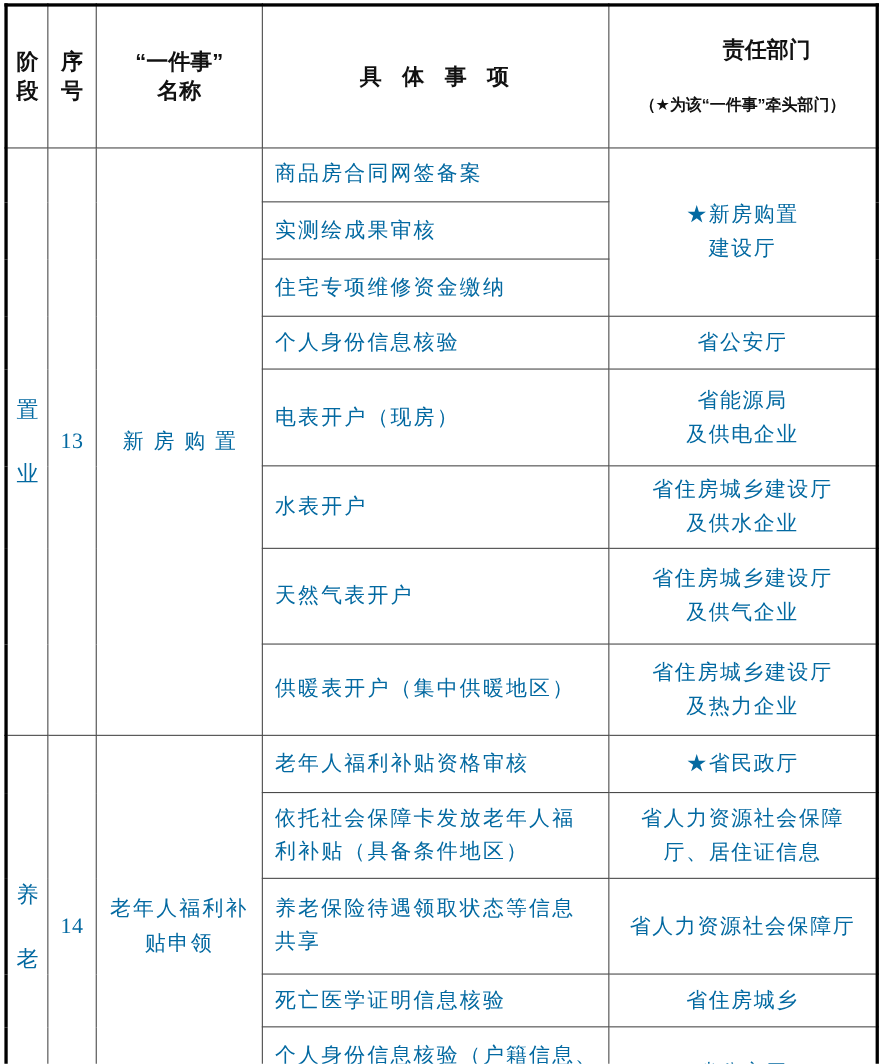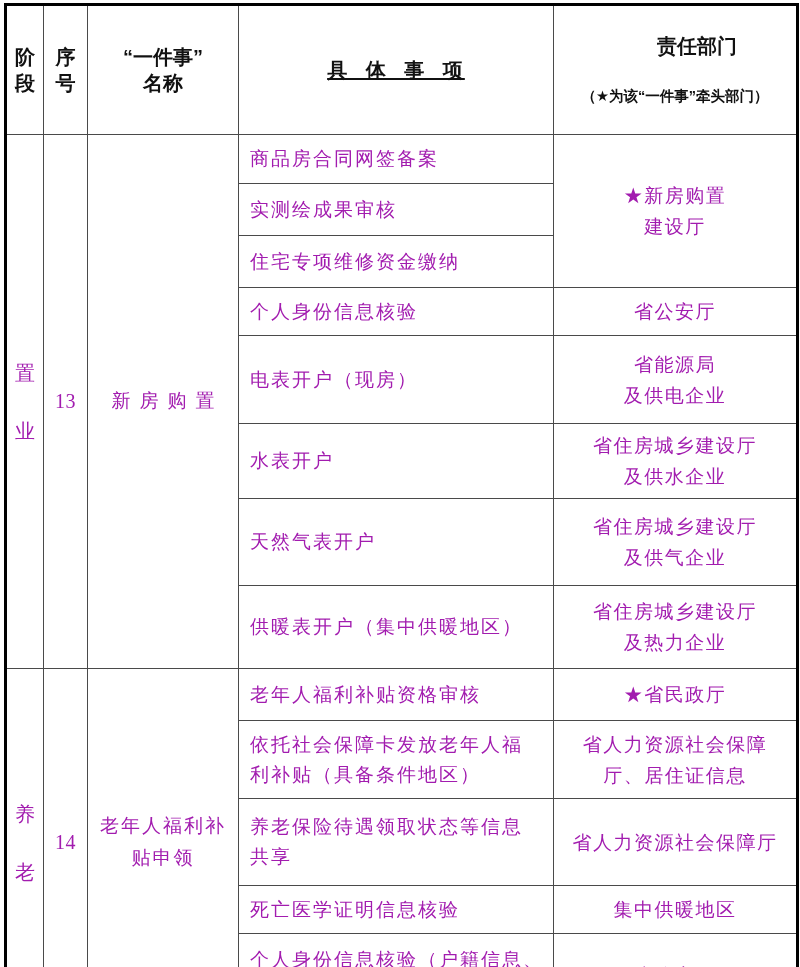--- a/index.html
+++ b/index.html
@@ -27,21 +27,21 @@
   col.c-stage { width: 38px; }
   col.c-seq   { width: 44px; }
   col.c-name  { width: 151px; }
   col.c-item  { width: 315px; }
   col.c-dept  { width: 244px; }
 
   th, td {
     border: 1px solid #4a4a4a;
     vertical-align: middle;
     box-sizing: border-box;
-    color: #a21caf;
+    color: #0369a1;
     overflow: hidden;
   }
 
   
   tr.header-row { height: 75px; }
   th.hdr {
     font-family: "Liberation Sans", "DejaVu Sans", sans-serif;
     font-weight: bold;
     font-size: 20px;
     line-height: 26px;
@@ -56,21 +56,21 @@
     white-space: pre-line;
     padding-left: 44px;
   }
   th.hdr .hdr-note {
     display: block;
     font-size: 14.5px;
     line-height: 22px;
     letter-spacing: 0px;
     white-space: nowrap;
   }
-  th.hdr-item { letter-spacing: 2px; word-spacing: 9px; text-decoration: underline; }
+  th.hdr-item { letter-spacing: 2px; word-spacing: 9px; }
 
   
   td {
     font-family: "Liberation Serif", "DejaVu Serif", serif;
     font-size: 19px;
   }
   td.stage {
     text-align: center;
     white-space: pre-line;
     line-height: 58px;
@@ -201,21 +201,21 @@
       <td class="dept">省人力资源社会保障
 厅、居住证信息</td>
     </tr>
     <tr class="r11">
       <td class="item">养老保险待遇领取状态等信息
 共享</td>
       <td class="dept">省人力资源社会保障厅</td>
     </tr>
     <tr class="r12">
       <td class="item">死亡医学证明信息核验</td>
-      <td class="dept">集中供暖地区</td>
+      <td class="dept">省住房城乡</td>
     </tr>
     <tr class="r13">
       <td class="item">个人身份信息核验（户籍信息、
 居住证信息）</td>
       <td class="dept">省公安厅</td>
     </tr>
   </tbody>
     </table>
 </div>
 

